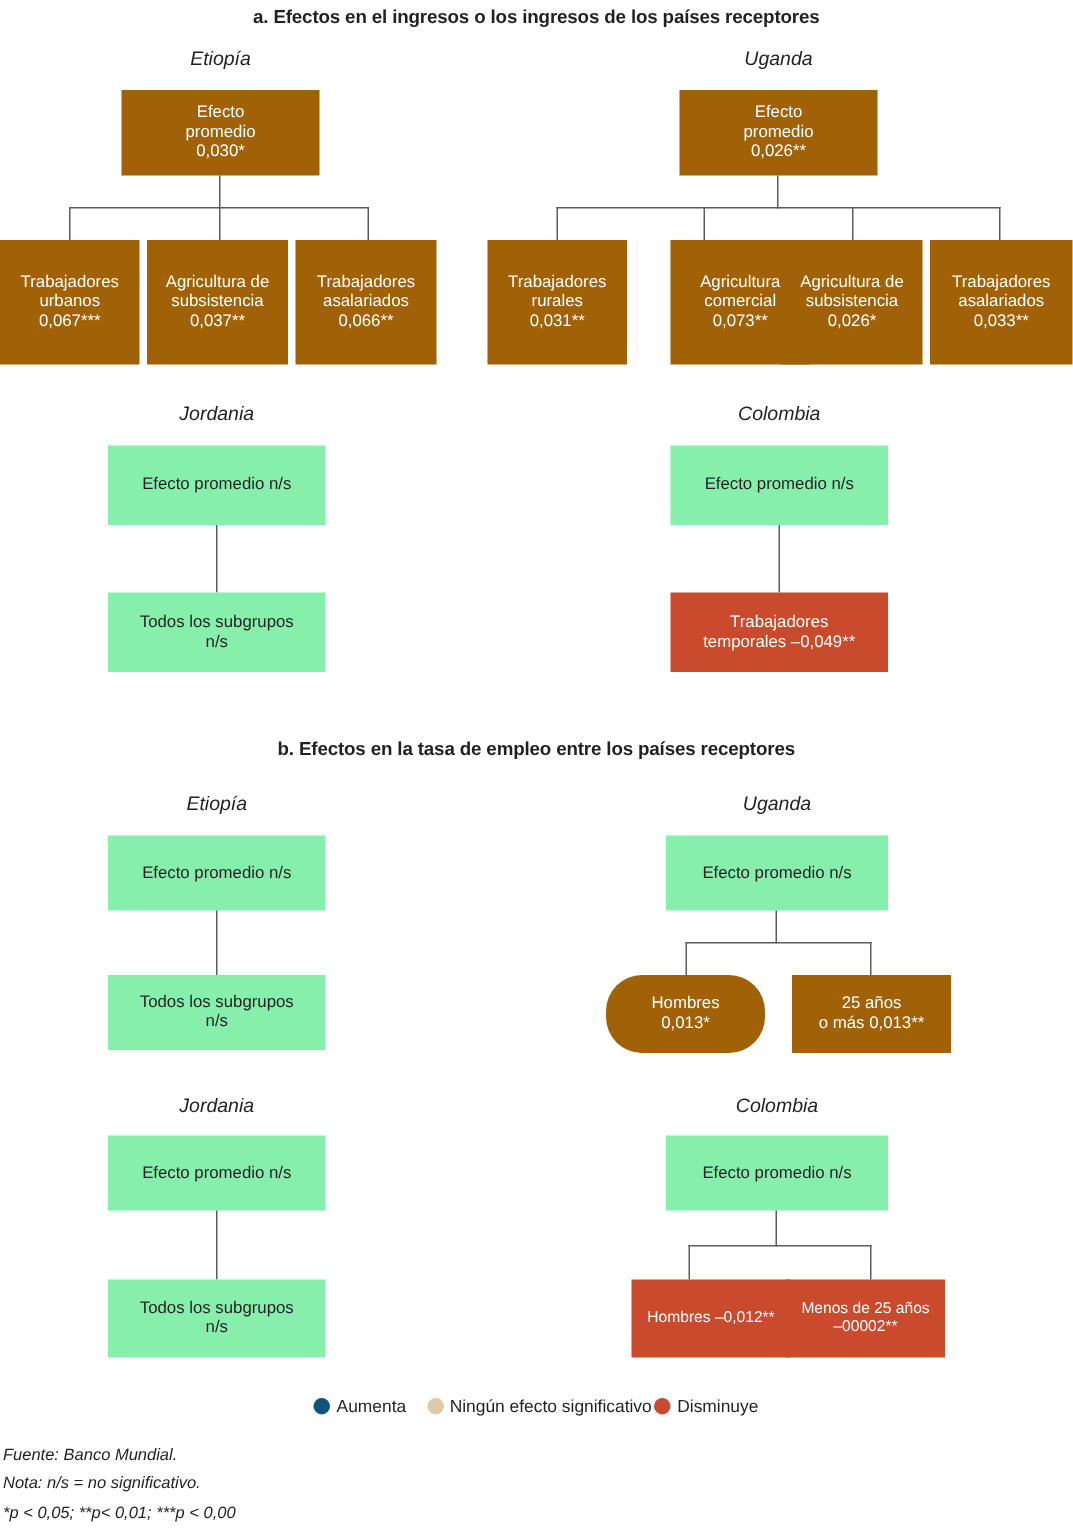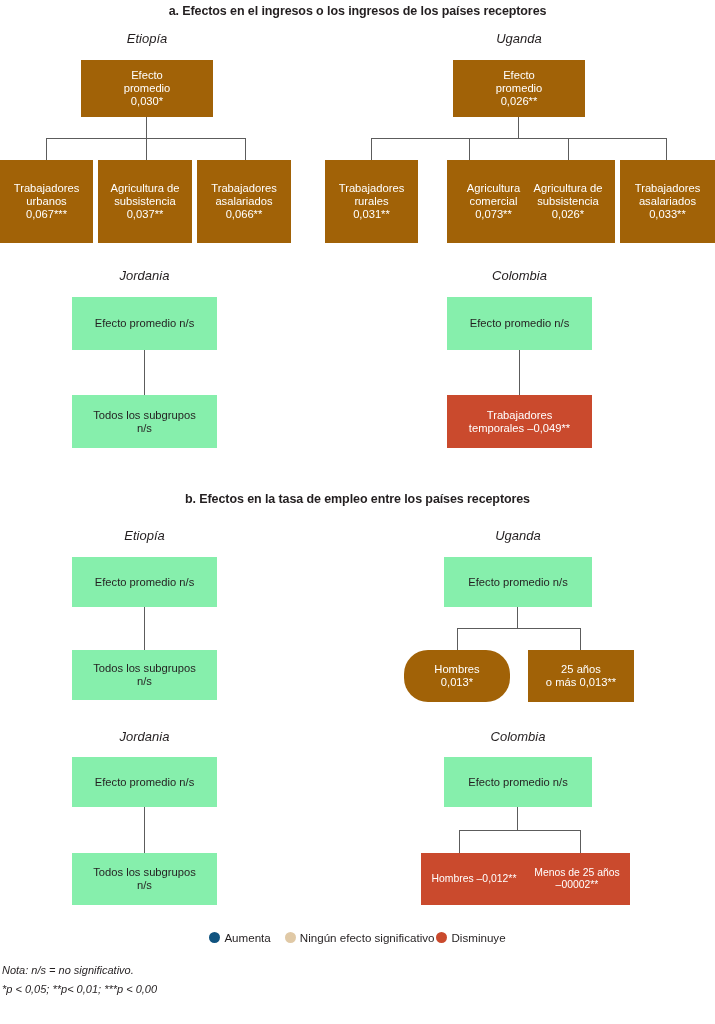--- a/index.html
+++ b/index.html
@@ -180,17 +180,18 @@
       <span class="dot" style="background:#e0c9a6;"></span>
       <span>Ningún efecto significativo</span>
     </div>
     <div class="legend-item" style="margin-left:-12px;">
       <span class="dot" style="background:#ca4a2d;"></span>
       <span>Disminuye</span>
     </div>
   </div>
 
   <div class="footnotes">
+    <div>Fuente: Banco Mundial.</div>
     <div>Nota: n/s = no significativo.</div>
     <div>*p &lt; 0,05; **p&lt; 0,01; ***p &lt; 0,00</div>
   </div>
 
 </div>
 
 </body></html>

